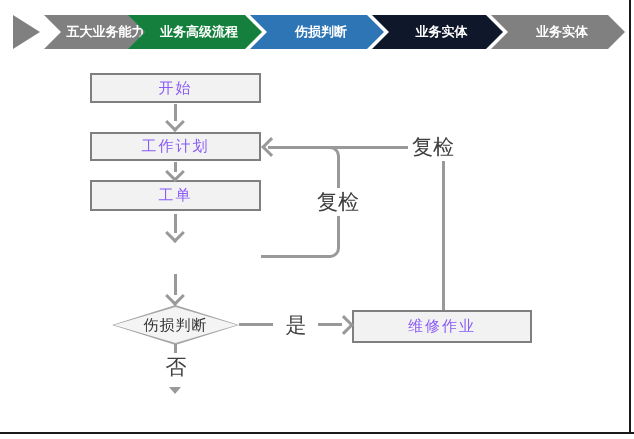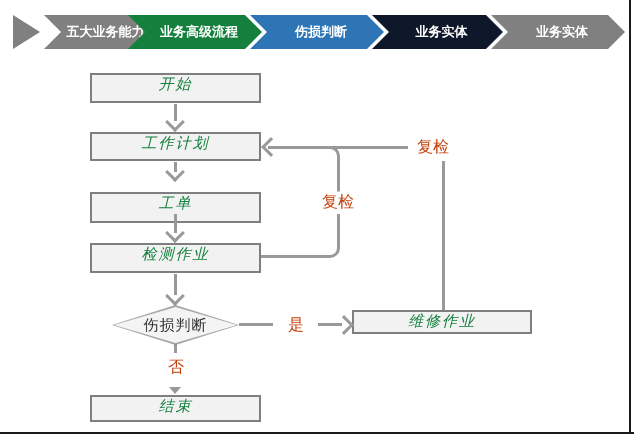--- a/index.html
+++ b/index.html
@@ -18,28 +18,28 @@
         color:var(--chev-text);font-size:13px;font-weight:bold;padding-left:8px;box-sizing:border-box;
         background:var(--chev-inactive);cursor:pointer;}
   .c0{left:44px;width:115px;}
   .c1{left:128px;width:134px;}
   .c2{left:250px;width:134px;}
   .c3{left:372px;width:131px;}
   .c4{left:491px;width:134px;}
 
   
   .node{position:absolute;background:var(--node-fill);border:2px solid var(--node-border);
-        display:flex;justify-content:center;font-size:15px;color:#15803d;
-        box-sizing:border-box;letter-spacing:2px;font-style:italic;}
+        display:flex;align-items:center;justify-content:center;font-size:15px;color:#8b5cf6;
+        box-sizing:border-box;letter-spacing:2px;}
   .n-start{left:90px;top:73px;width:171px;height:30px;}
   .n-plan{left:90px;top:132px;width:171px;height:29px;}
-  .n-order{left:90px;top:192px;width:171px;height:31px;}
+  .n-order{left:90px;top:180px;width:171px;height:31px;}
   .n-inspect{left:90px;top:243px;width:171px;height:30px;}
   .n-end{left:90px;top:395px;width:171px;height:27px;}
-  .n-repair{left:352px;top:310px;width:180px;height:24px;}
+  .n-repair{left:352px;top:310px;width:180px;height:33px;}
 
   .diamond{position:absolute;left:112px;top:305px;width:127px;height:40px;
            clip-path:polygon(50% 0,100% 50%,50% 100%,0 50%);background:#a6a6a6;}
   .diamond-in{position:absolute;left:2px;top:2px;right:2px;bottom:2px;
            clip-path:polygon(50% 0,100% 50%,50% 100%,0 50%);background:#f4f4f4;
            display:flex;align-items:center;justify-content:center;font-size:15px;color:#333;letter-spacing:1px;}
 
   
   .seg{position:absolute;background:var(--conn);}
   .arr{position:absolute;width:11px;height:11px;border-right:3px solid var(--conn);
@@ -50,21 +50,21 @@
   .corner{position:absolute;box-sizing:border-box;}
   .corner-br{left:326px;top:244px;width:14px;height:14px;border-bottom:3px solid var(--conn);
              border-right:3px solid var(--conn);border-bottom-right-radius:10px;}
   .corner-tr{left:326px;top:146px;width:14px;height:14px;border-top:3px solid var(--conn);
              border-right:3px solid var(--conn);border-top-right-radius:10px;}
   .tri-down{position:absolute;left:169px;top:387px;width:0;height:0;
             border-left:6px solid transparent;border-right:6px solid transparent;
             border-top:7px solid var(--conn);}
 
   .edge-label{position:absolute;transform:translate(-50%,-50%);background:#ffffff;
-              padding:0 4px;font-size:16px;color:#c2410c;white-space:nowrap;}
+              padding:0 4px;font-size:21px;color:#404040;white-space:nowrap;}
 
   
   .edge-right{position:absolute;left:629px;top:0;width:2px;height:434px;background:var(--frame);}
   .edge-bottom{position:absolute;left:0;top:432px;width:634px;height:2px;background:var(--frame);}
 </style>
 </head>
 <body>
 
 <div class="stage">
 
@@ -89,31 +89,25 @@
 
   <div class="node n-start">
     <span>开始</span>
   </div>
   <div class="node n-plan">
     <span>工作计划</span>
   </div>
   <div class="node n-order">
     <span>工单</span>
   </div>
-  <div class="node n-inspect">
-    <span>检测作业</span>
-  </div>
   <div class="diamond">
     <div class="diamond-in">伤损判断</div>
   </div>
   <div class="node n-repair">
     <span>维修作业</span>
-  </div>
-  <div class="node n-end">
-    <span>结束</span>
   </div>
 
   <div class="seg" style="left:174px;top:104px;width:3px;height:17px;"></div>
   <div class="arr arr-down" style="left:168px;top:115px;"></div>
 
   <div class="seg" style="left:174px;top:162px;width:3px;height:10px;"></div>
   <div class="arr arr-down" style="left:168px;top:165px;"></div>
 
   <div class="seg" style="left:174px;top:214px;width:3px;height:19px;"></div>
   <div class="arr arr-down" style="left:168px;top:226px;"></div>

